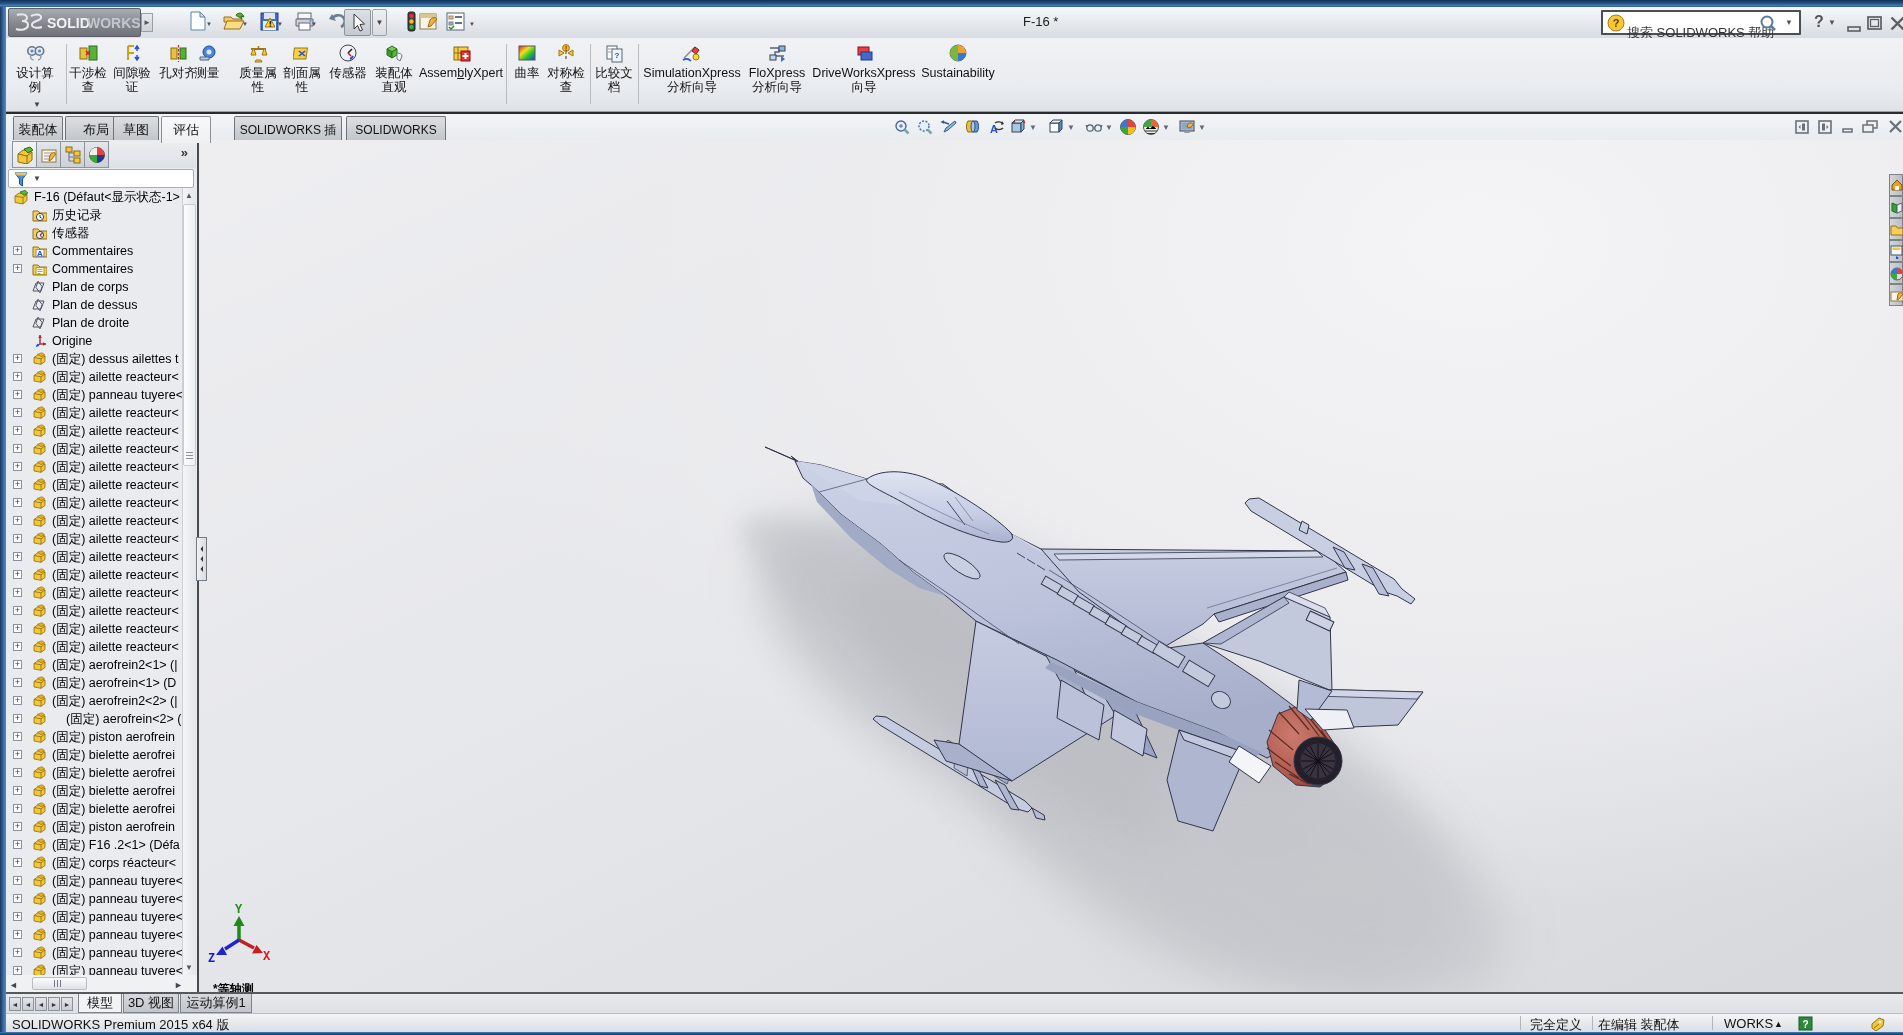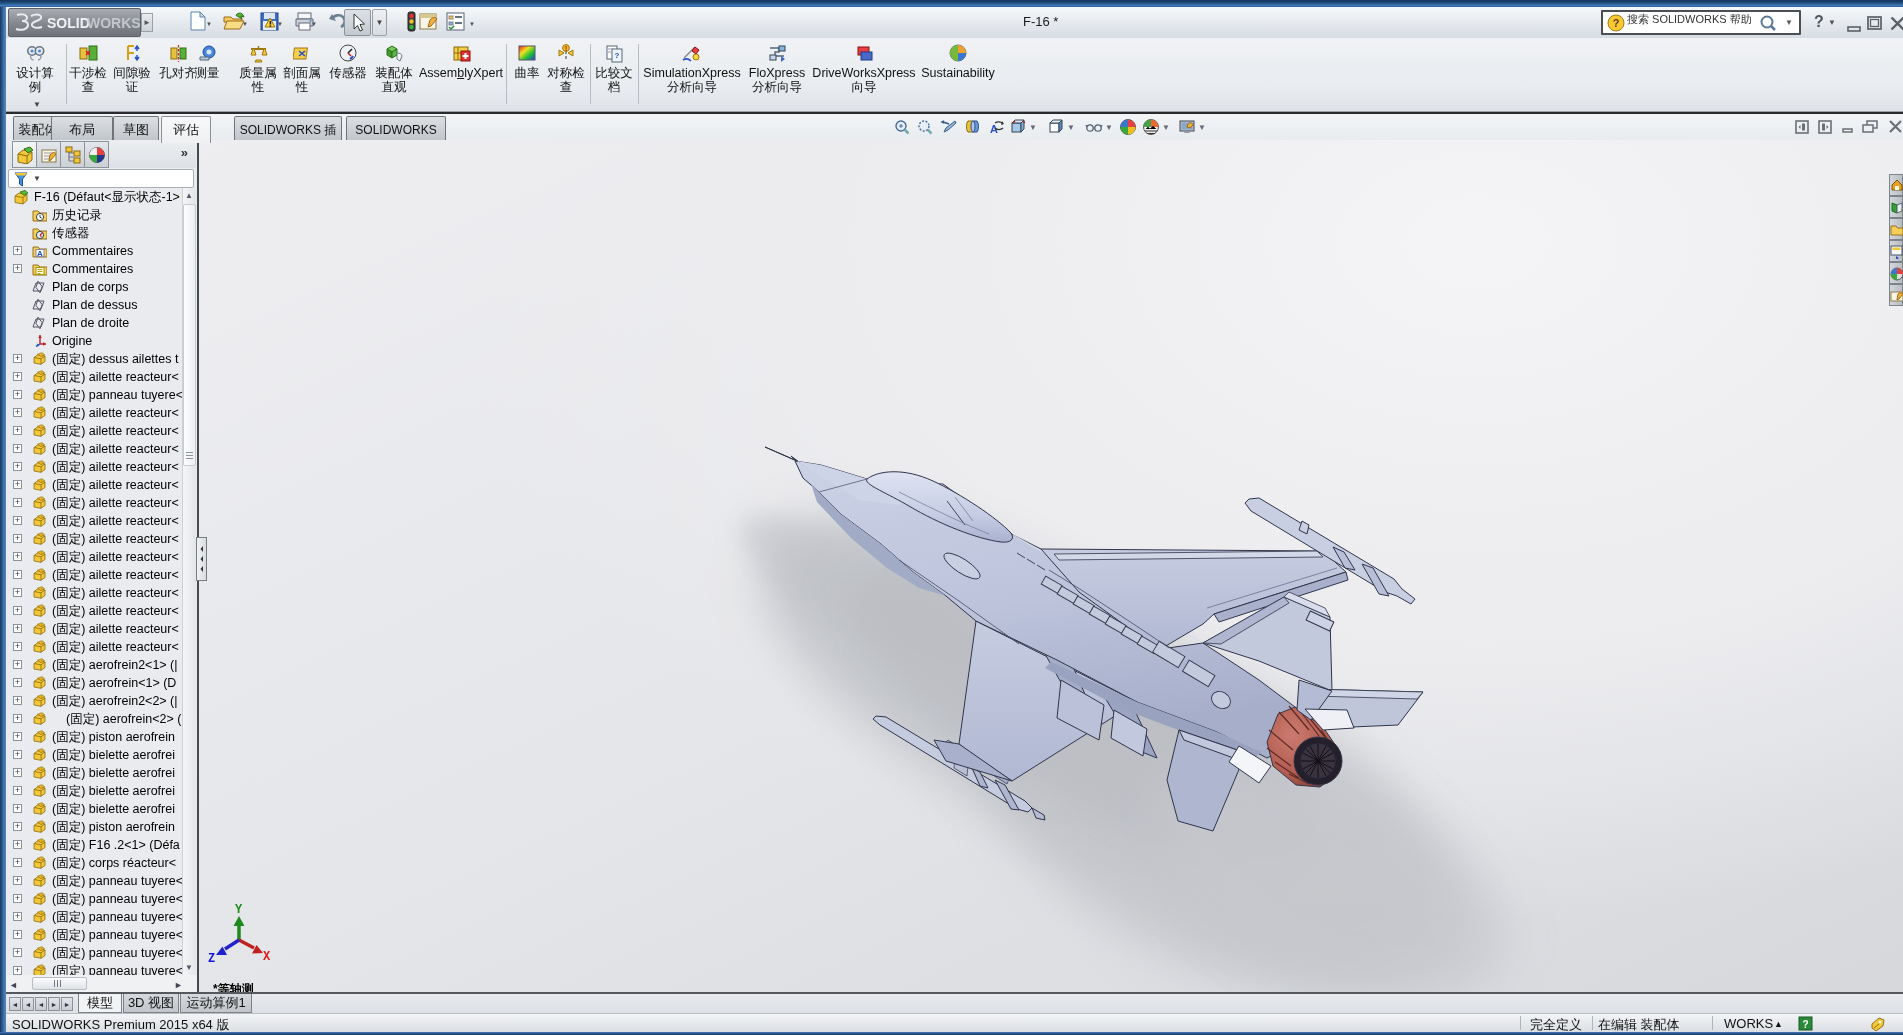--- a/index.html
+++ b/index.html
@@ -8,21 +8,21 @@
 #leftborder{left:0;top:7px;width:6px;height:1025px;background:linear-gradient(90deg,#16365c,#3d6fa8 60%,#5588c0)}
 #bottomborder{left:0;bottom:0;width:1903px;height:3px;background:linear-gradient(#4079ba,#16365c)}
 #titlebar{left:6px;top:7px;width:1897px;height:31px;background:linear-gradient(#f6f8fa,#e3e7ec 60%,#d8dde3)}
 #logo{left:2px;top:1px;width:133px;height:29px;background:linear-gradient(#a9adb3,#84888e 55%,#6f7379);border:1px solid #5e6268;border-radius:2px;}
 #logoarr{left:135px;top:6px;width:12px;height:19px;background:linear-gradient(#e8ebee,#cdd2d8);border:1px solid #9aa0a6;color:#555;font-size:8px;line-height:17px;text-align:center}
 .dd{position:absolute;top:14px;color:#4a4f55;font-size:6px}
 #seltool{left:338px;top:2px;width:27px;height:27px;background:linear-gradient(#dde1e6,#c3c9cf);border:1px solid #8d939a;border-radius:2px}
 #seldd{left:366px;top:2px;width:15px;height:27px;background:linear-gradient(#eef0f3,#d8dce1);border:1px solid #9aa0a6;border-radius:2px;color:#444;font-size:8px;text-align:center;line-height:26px}
 #wintitle{left:1017px;top:7px;font-size:13px;color:#1a1a1a}
 #searchbox{left:1595px;top:3px;width:200px;height:25px;background:#fff;border:2px solid #4a4f55;border-radius:1px}
-#searchbox .stxt{position:absolute;left:24px;top:0;font-size:11px;color:#333}
+#searchbox .stxt{position:absolute;left:24px;top:12px;font-size:13px;color:#333}
 .winbtn{position:absolute;top:6px;color:#4f555c;font-weight:bold}
 #ribbon{left:6px;top:38px;width:1897px;height:74px;background:linear-gradient(#f0f2f5,#e8ebef 70%,#dfe3e8);border-bottom:1px solid #9ba1a7}
 .rbtn{position:absolute;top:4px;text-align:center;font-size:12.5px;color:#111;line-height:14px}
 .rbtn .ric{display:block;margin:2px auto 0}
 .rsep{position:absolute;top:6px;width:1px;height:60px;background:#b6bcc2}
 #tabstrip{left:6px;top:112px;width:1897px;height:28px;border-top:2px solid #292b2e;background:linear-gradient(#f2f4f6,#e9ecef)}
 .ctab{position:absolute;top:2px;height:26px;background:linear-gradient(#dcdfe2,#bfc4c9);border:1px solid #6f747a;border-bottom:none;border-radius:2px 2px 0 0;font-size:13px;color:#111;text-align:center;line-height:25px}
 .ctab.act{background:linear-gradient(#f7f8f9,#eef0f2);border-color:#8a9096;height:27px;z-index:3}
 #main{left:6px;top:140px;width:1897px;height:853px;background:#e9ebee}
 #panel{left:0;top:0;width:191px;height:853px;background:#e9ebee}
@@ -245,21 +245,21 @@
         </svg></span>DriveWorksXpress<br>向导</div>
 <div class="rbtn" style="left:912px;width:80px"><span class="ric"><svg width="19" height="19" viewBox="0 0 19 19" style="">
           <circle cx="9" cy="9" r="8" fill="#e8f2e0" stroke="#567"></circle>
           <path d="M9 1a8 8 0 0 0 0 16z" fill="#78b83a"></path>
           <path d="M9 1a8 8 0 0 1 8 8l-8 0z" fill="#f0a030"></path>
           <path d="M9 9h8a8 8 0 0 1-8 8z" fill="#3a78d0"></path>
         </svg></span>Sustainability</div>
 </div>
 <div class="abs" id="tabstrip">
 <div class="ctab" style="left:7px;width:50px">装配体</div>
-<div class="ctab" style="left:45px;width:62px">布局</div>
+<div class="ctab" style="left:59px;width:62px">布局</div>
 <div class="ctab" style="left:107px;width:46px">草图</div>
 <div class="ctab act" style="left:155px;width:50px">评估</div>
 <div class="ctab" style="left:228px;width:108px"><span style="font-size:12px">SOLIDWORKS 插件</span></div>
 <div class="ctab" style="left:340px;width:100px"><span style="font-size:12px">SOLIDWORKS MBD</span></div>
 <div class="abs" style="left:887px;top:4px"><svg width="18" height="18" viewBox="0 0 18 18" style="">
         <circle cx="8" cy="8" r="5" fill="#e8eef6" stroke="#4a6a9a" stroke-width="1.4"></circle>
         <path d="M11.5 11.5l4 4" stroke="#7aa" stroke-width="2.5"></path>
         <path d="M6 8h4M8 6v4" stroke="#4a6a9a"></path>
       </svg></div>
 <div class="abs" style="left:910px;top:4px"><svg width="18" height="18" viewBox="0 0 18 18" style="">

